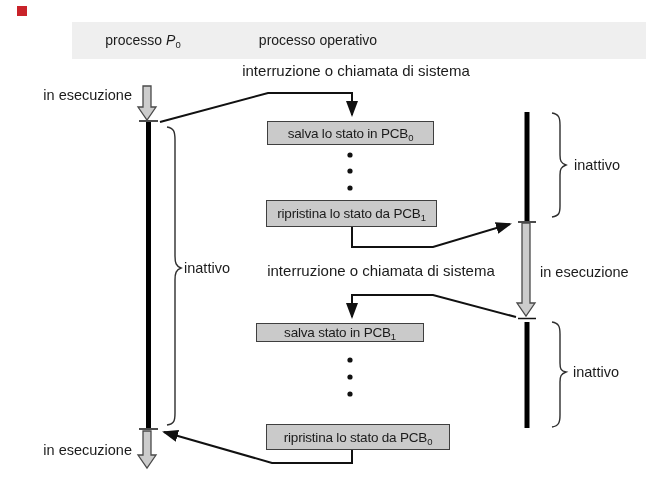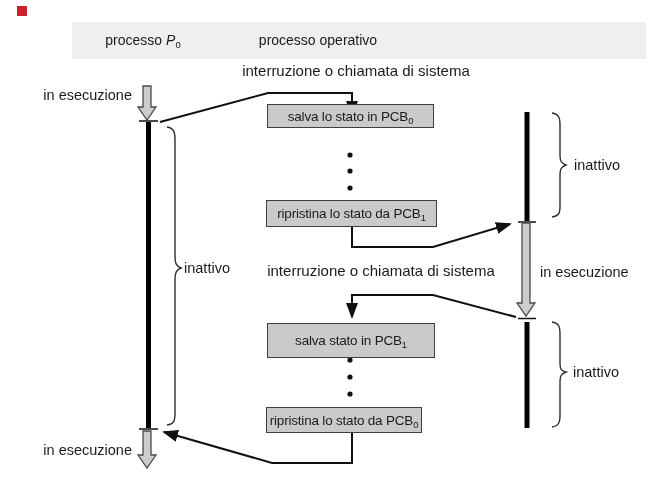--- a/index.html
+++ b/index.html
@@ -21,24 +21,24 @@
   #lab-run-tl{left:28px;top:87px;width:104px;text-align:right;font-size:14.5px;}
   #lab-run-bl{left:28px;top:442px;width:104px;text-align:right;font-size:14.5px;}
   #lab-run-r{left:540px;top:264px;font-size:14.5px;}
   #lab-idle-l{left:184px;top:260px;font-size:14.5px;}
   #lab-idle-rt{left:574px;top:157px;font-size:14.5px;}
   #lab-idle-rb{left:573px;top:364px;font-size:14.5px;}
   
   .obox{position:absolute;background:#cacaca;border:1.5px solid #3f3f3f;box-sizing:border-box;
         display:flex;align-items:center;justify-content:center;
         font-size:13.5px;letter-spacing:-0.2px;white-space:nowrap;}
-  #box1{left:267px;top:104px;width:167px;height:24px;}
+  #box1{left:267px;top:121px;width:167px;height:24px;}
   #box2{left:266px;top:200px;width:171px;height:27px;text-align:right;}
-  #box3{left:267px;top:323px;width:168px;height:35px;}
-  #box4{left:266px;top:407px;width:156px;height:26px;}
+  #box3{left:256px;top:323px;width:168px;height:19px;}
+  #box4{left:266px;top:424px;width:184px;height:26px;}
   svg.layer{position:absolute;left:0;top:0;}
   .flow{stroke:#111;stroke-width:2;fill:none;}
   .tline{stroke:#000;stroke-width:5;}
   .tick{stroke:#111;stroke-width:1.5;}
   .brace{stroke:#2e2e2e;stroke-width:1.4;fill:none;}
   .harrow{fill:#cccccc;stroke:#4a4a4a;stroke-width:1.3;}
   .dot{fill:#111;}
 </style>
 </head>
 <body>

